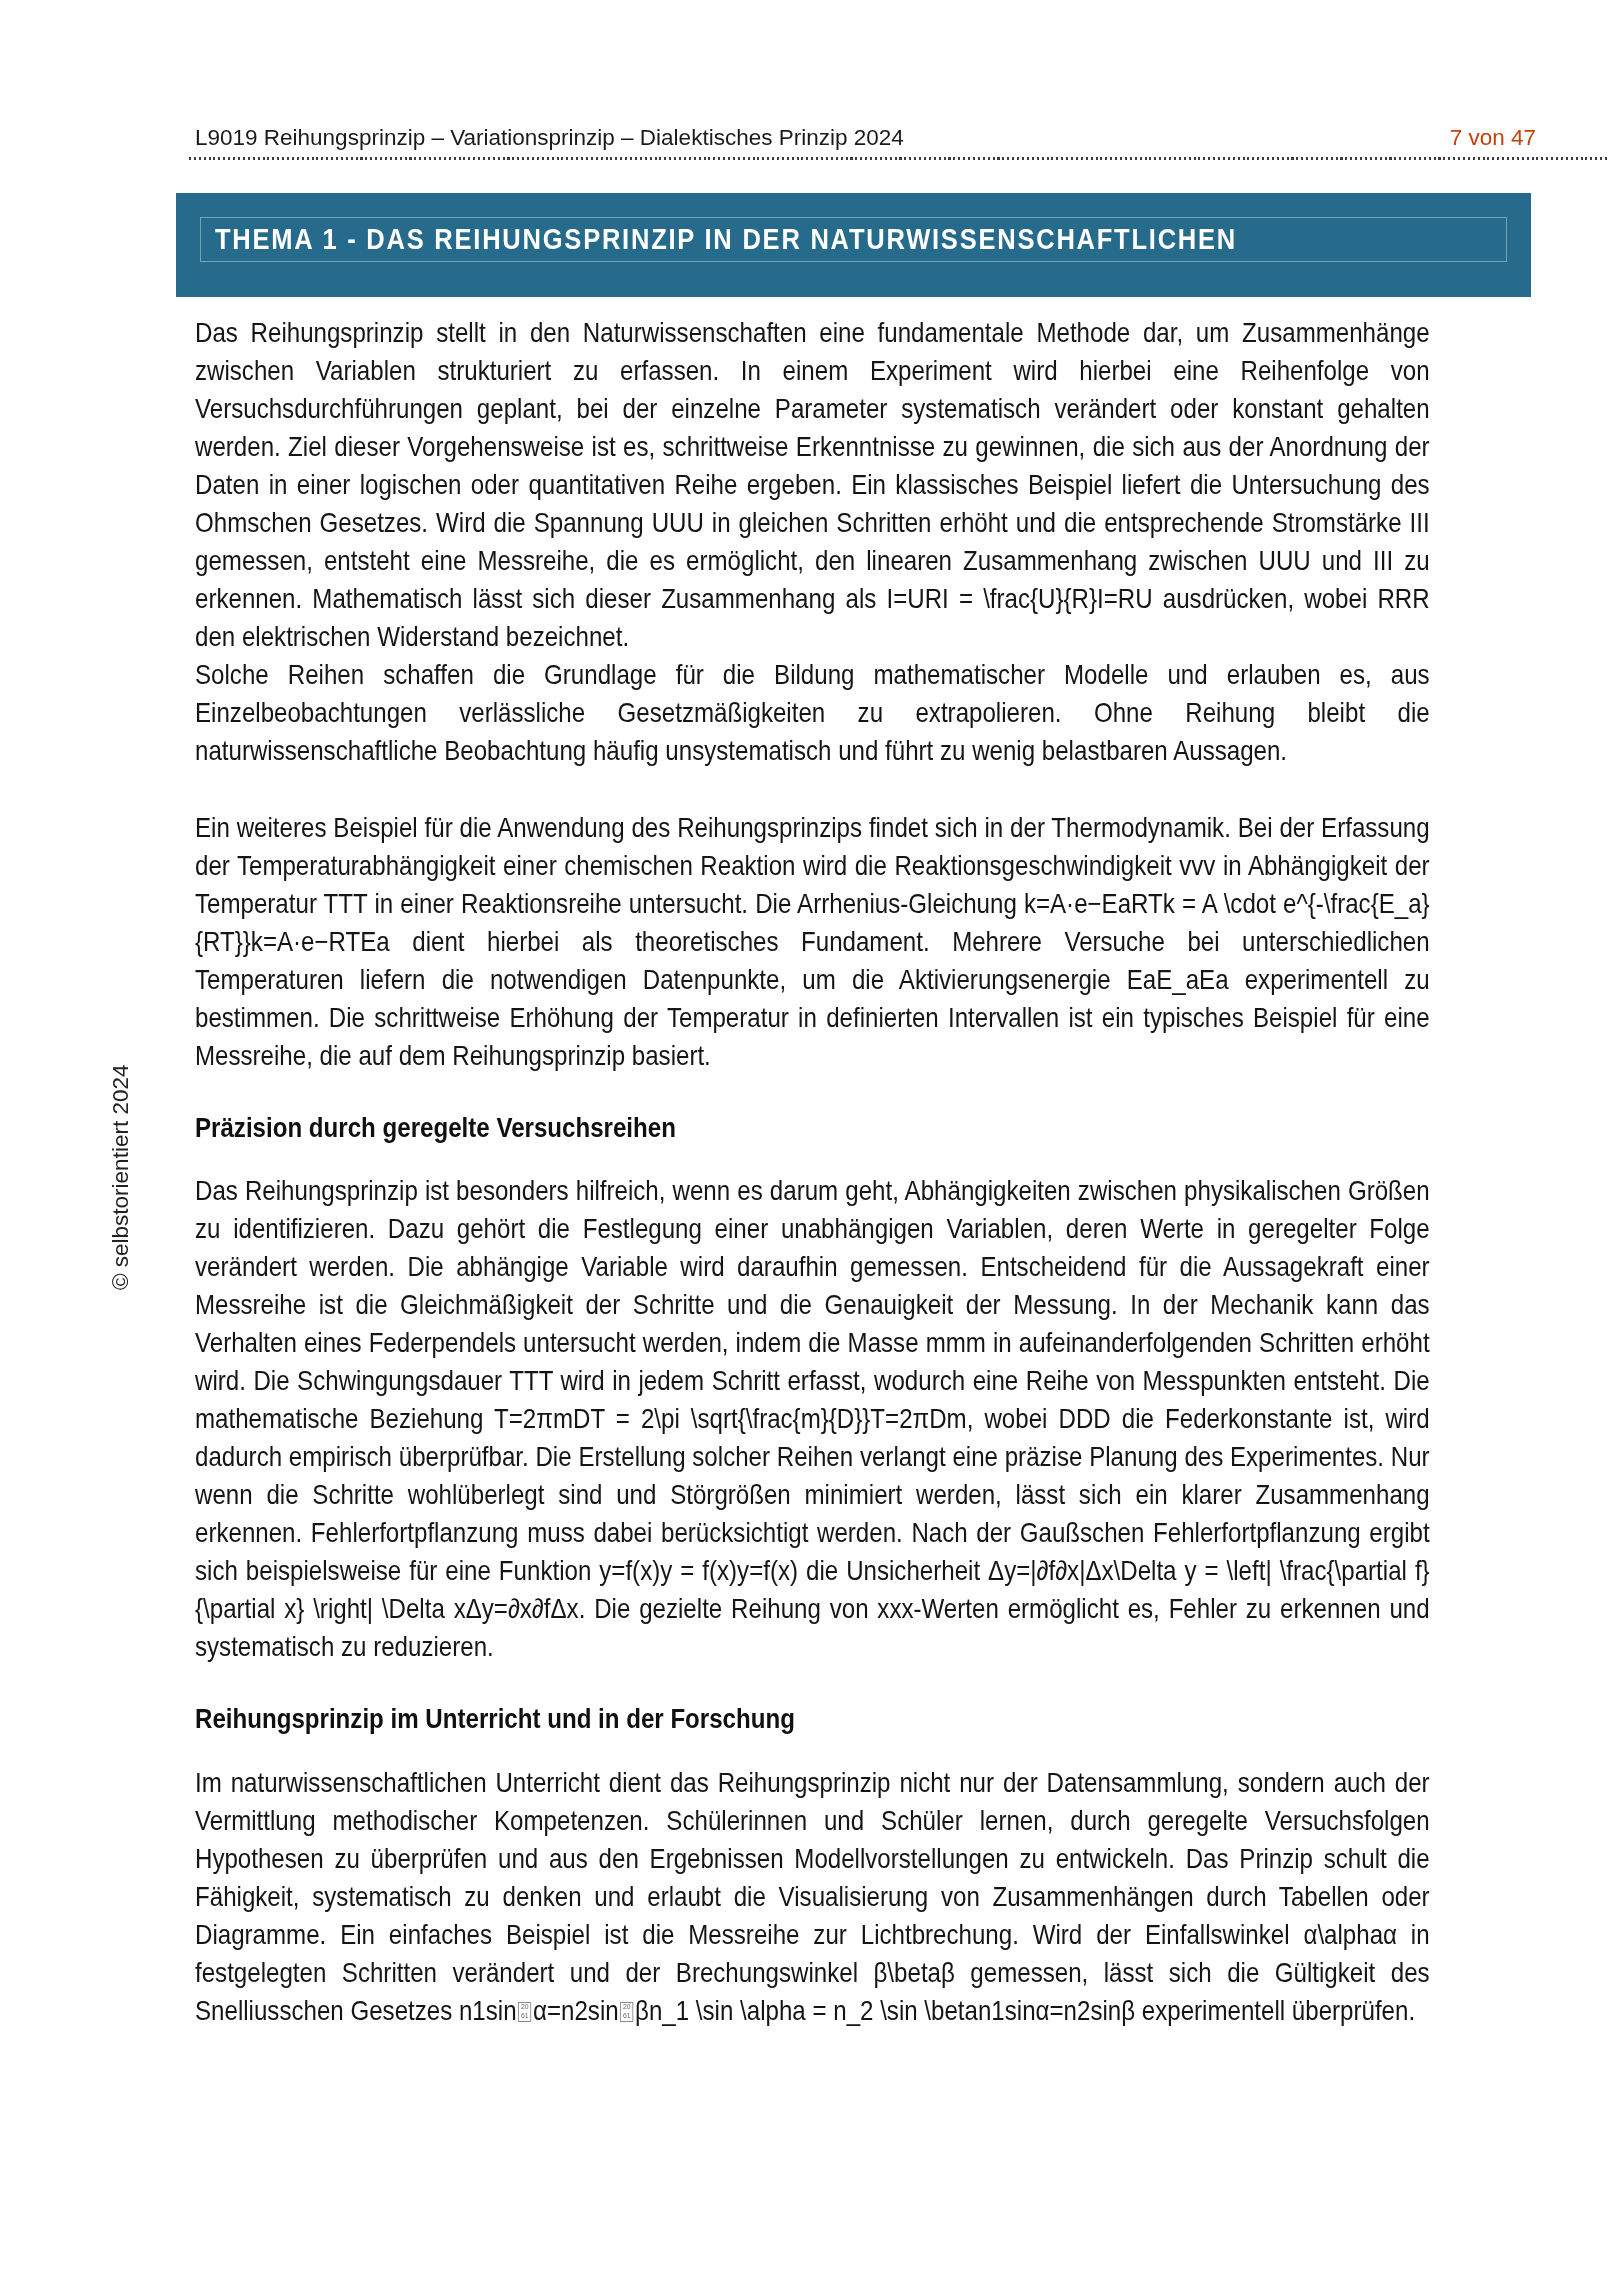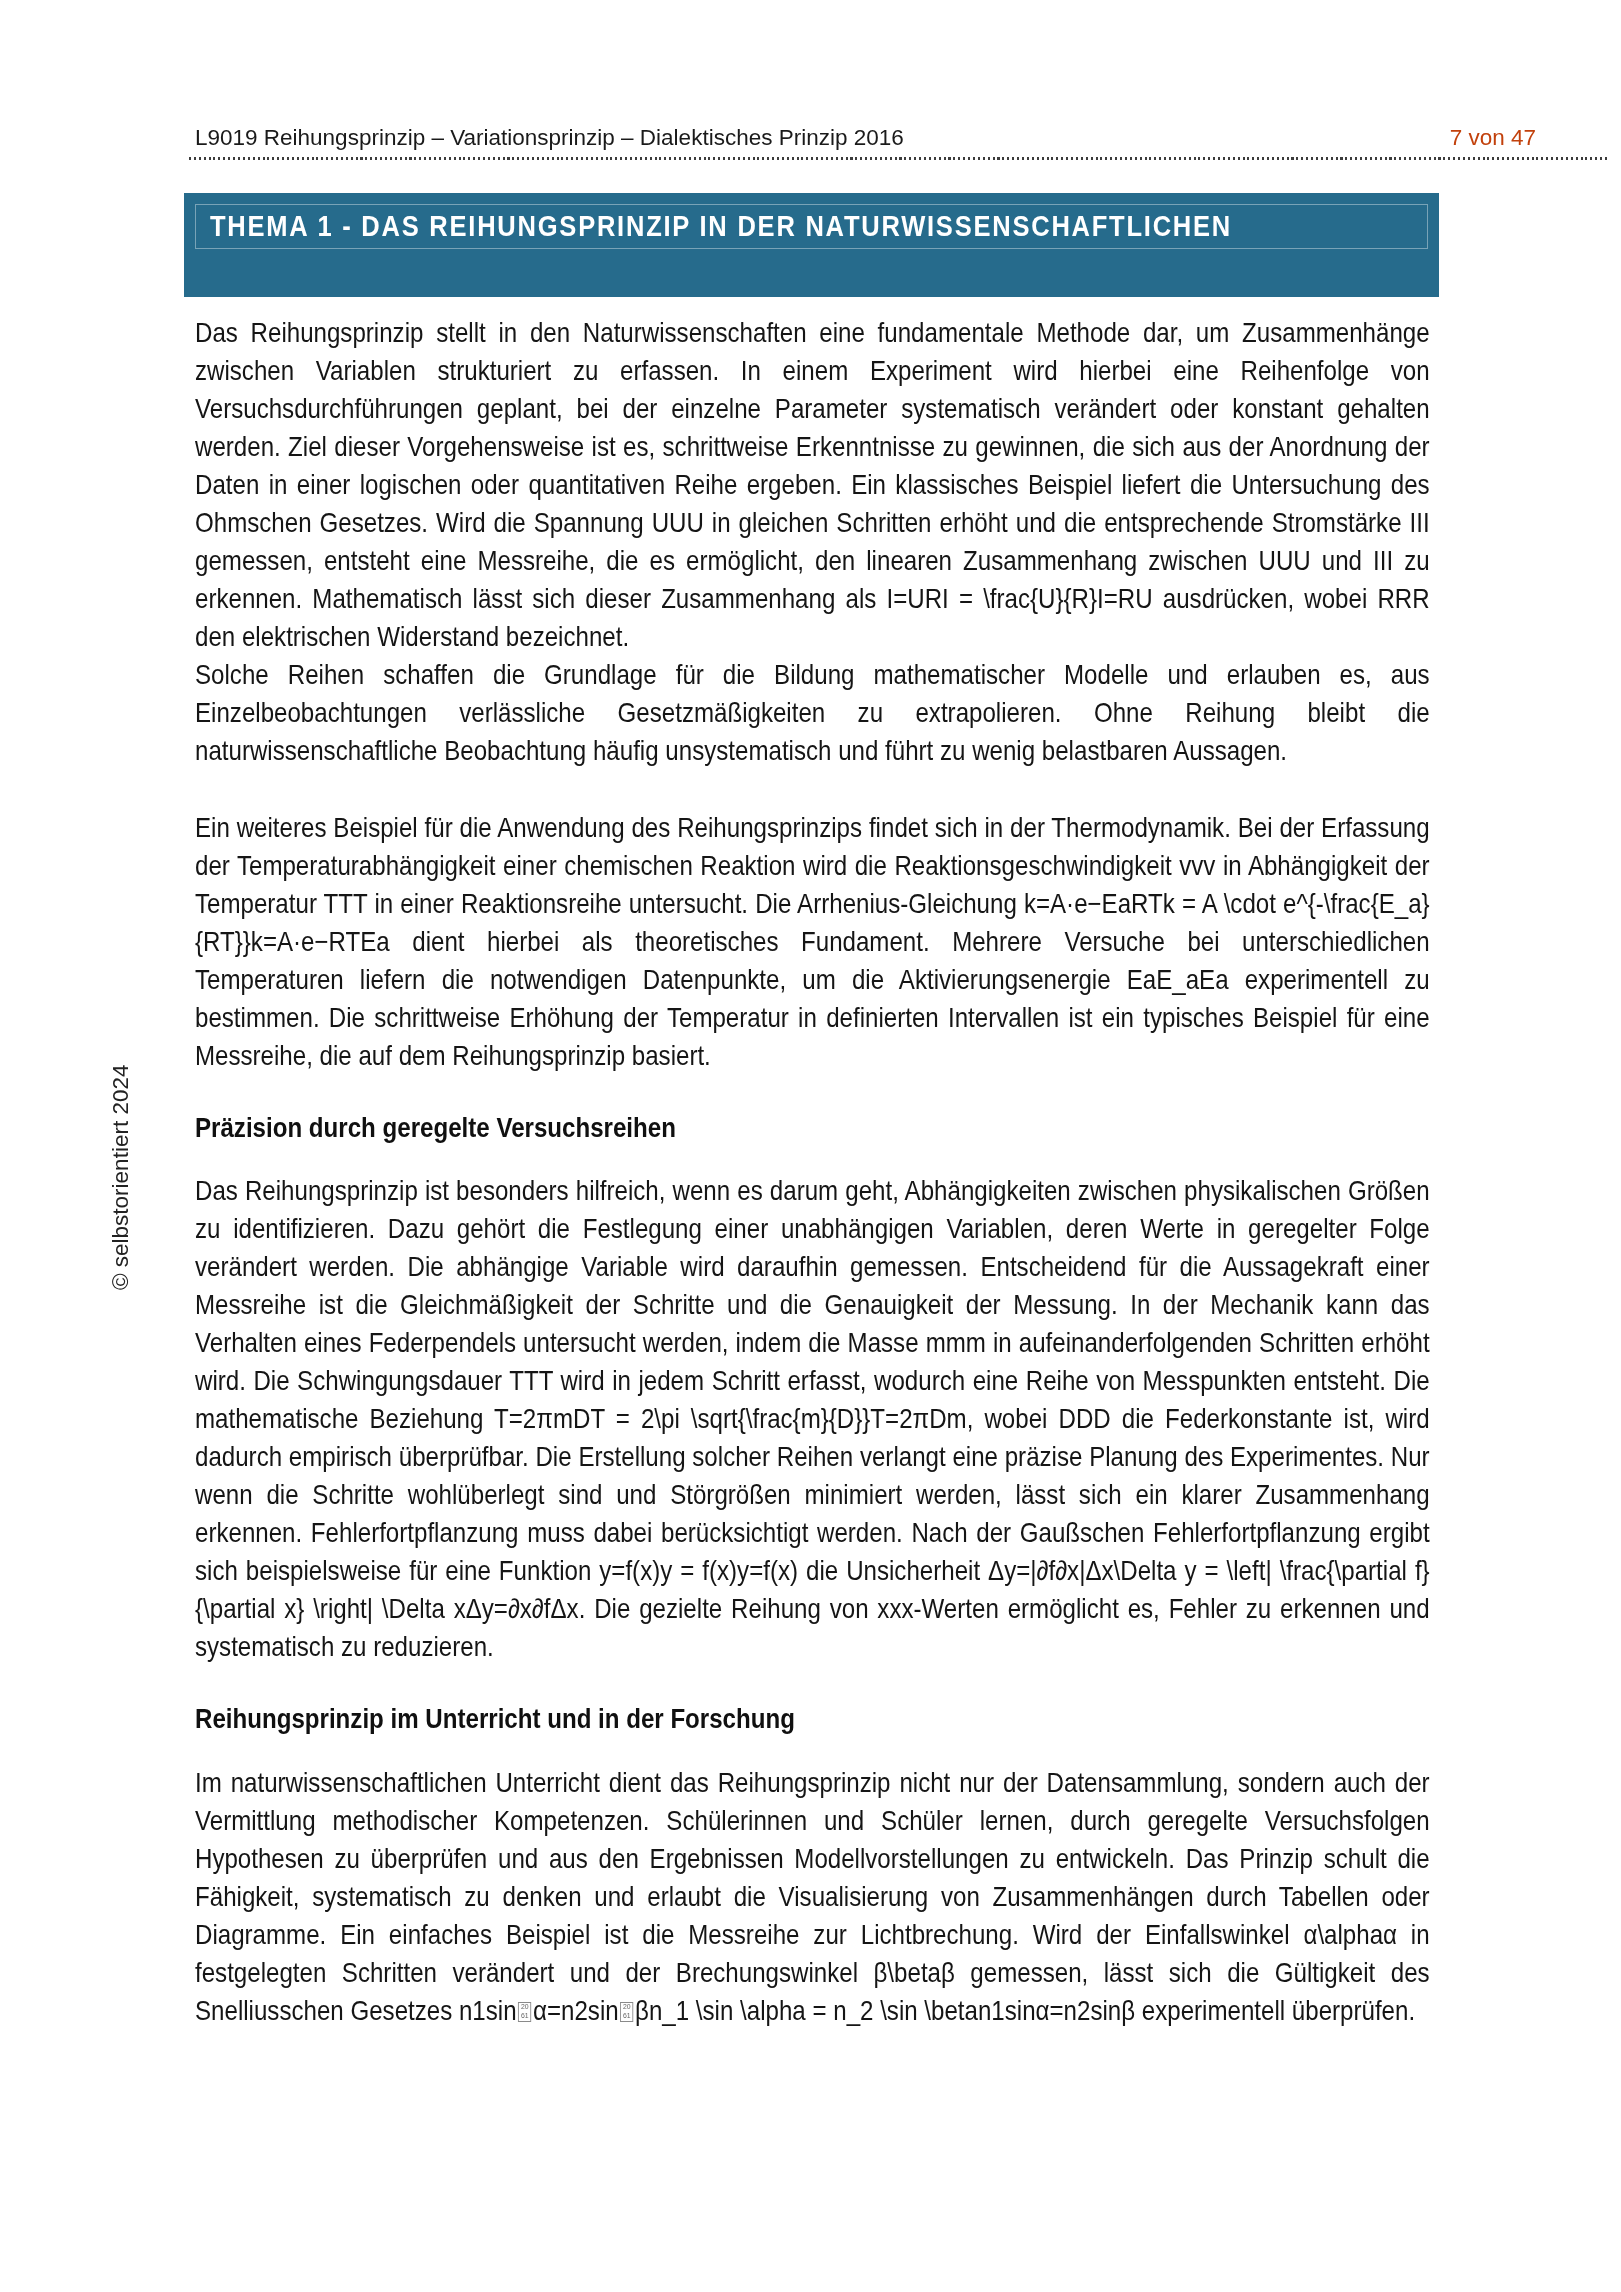--- a/index.html
+++ b/index.html
@@ -23,25 +23,25 @@
     font-size: 22.5px; color: #c2410c; white-space: nowrap;
   }
   .dotted-rule {
     position: absolute; left: 189px; top: 157px;
     width: 1418px; height: 2.9px;
     background: repeating-linear-gradient(90deg, #3c3c3c 0 2px, transparent 2px 4.9px);
   }
 
   
   .banner {
-    position: absolute; left: 184px; top: 193px;
-    width: 1255px; height: 104px;
+    position: absolute; left: 176px; top: 193px;
+    width: 1355px; height: 104px;
     background: var(--banner-bg);
     box-sizing: border-box;
-    padding: 11px;
+    padding: 24px;
   }
   .banner-row {
     border: 1px solid rgba(255,255,255,0.38);
     height: 45px; box-sizing: border-box;
     display: flex; align-items: center;
     padding: 0 13.7px;
     overflow: hidden;
   }
   .banner-row + .banner-row { margin-top: -1px; }
   .banner-text {
@@ -108,21 +108,21 @@
     text-align: center;
     transform: rotate(-90deg);
     font-size: 22.5px;
     color: #222;
     white-space: nowrap;
   }
 </style>
 </head>
 <body>
 
-<div class="hdr-left">L9019 Reihungsprinzip – Variationsprinzip – Dialektisches Prinzip 2016</div>
+<div class="hdr-left">L9019 Reihungsprinzip – Variationsprinzip – Dialektisches Prinzip 2024</div>
 <div class="hdr-right">7 von 47</div>
 <div class="dotted-rule"></div>
 
 <div class="banner">
   <div class="banner-row">
     <span class="banner-text">THEMA 1 - DAS REIHUNGSPRINZIP IN DER NATURWISSENSCHAFTLICHEN</span>
   </div>
 </div>
 
 <main class="bodycol">

